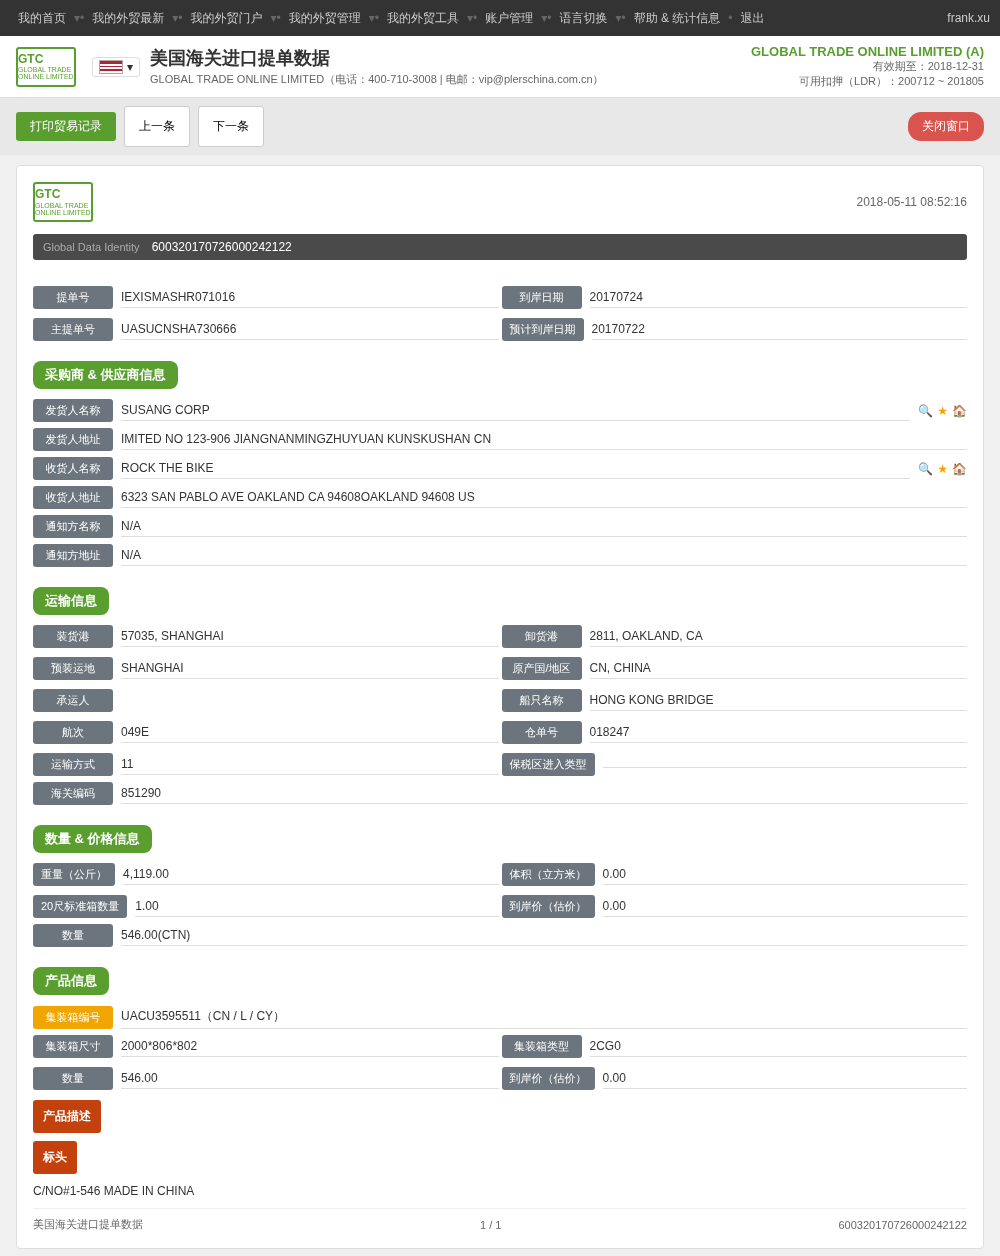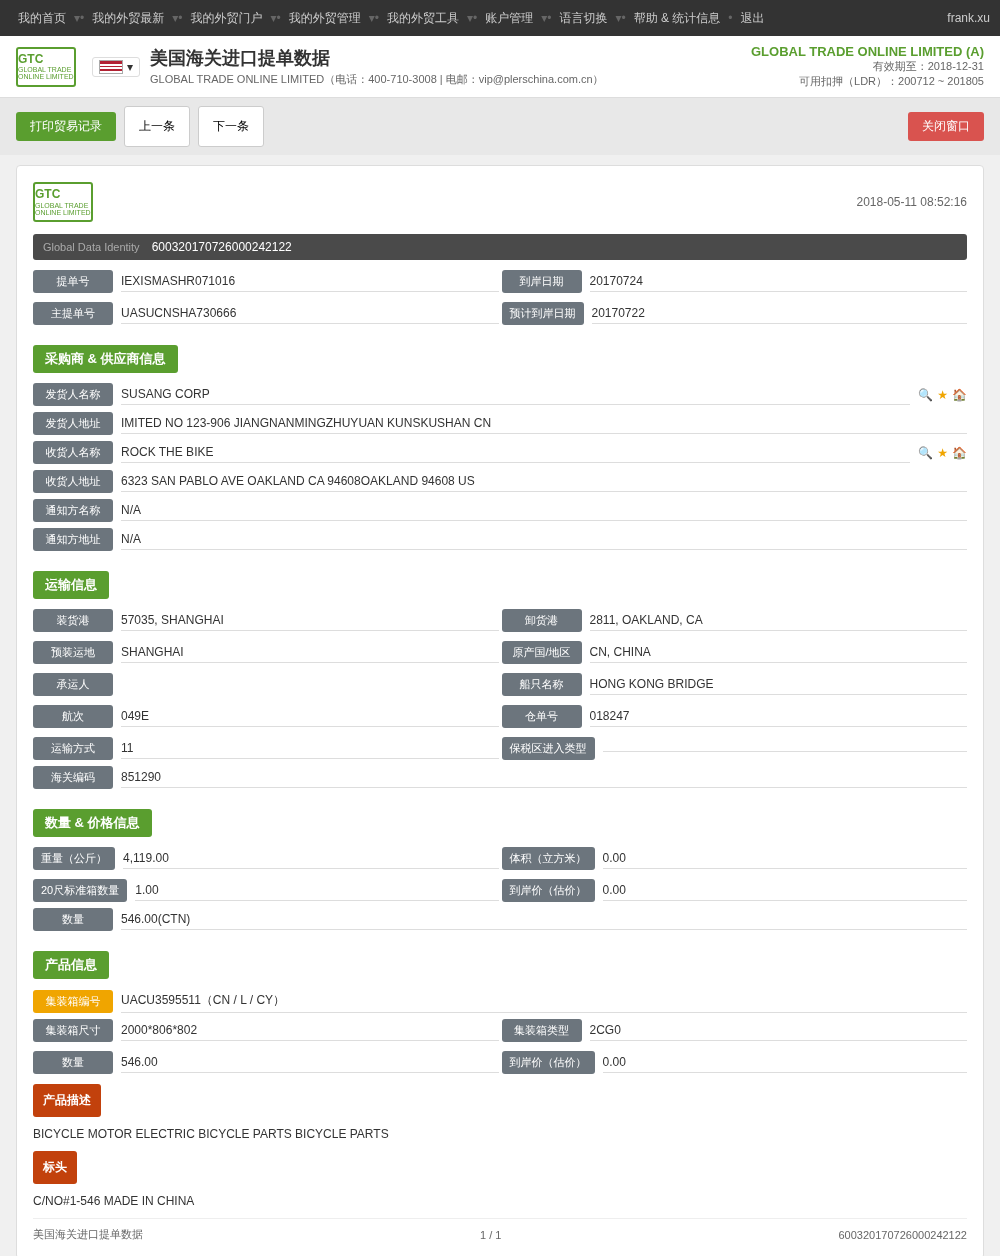--- a/index.html
+++ b/index.html
@@ -70,21 +70,21 @@
       padding: 11px 14px;
       border-radius: 3px;
       cursor: pointer;
       font-size: 12px;
     }
     .btn-close {
       background: #d9534f;
       color: #fff;
       border: none;
       padding: 6px 14px;
-      border-radius: 3px;
+      border-radius: 13px;
       cursor: pointer;
       font-size: 12px;
       margin-left: auto;
     }
 
     
     .main-content {
       padding: 10px 16px;
     }
     .record-card {
@@ -116,21 +116,21 @@
     .card-logo-text { font-size: 12px; font-weight: bold; color: #5a9e2f; line-height: 1.1; }
     .card-logo-sub { font-size: 7px; color: #5a9e2f; }
     .card-timestamp { font-size: 12px; color: #666; }
 
     
     .identity-row {
       background: #4a4a4a;
       color: #fff;
       padding: 6px 10px;
       border-radius: 3px;
-      margin-bottom: 10px;
+      margin-bottom: 26px;
       display: flex;
       align-items: center;
       gap: 12px;
     }
     .identity-label { font-size: 11px; color: #aaa; }
     .identity-value { font-size: 12px; }
 
     
     .field-row {
       display: flex;
@@ -158,21 +158,21 @@
     .field-icons { display: flex; gap: 4px; align-items: center; }
     .icon-search { color: #666; cursor: pointer; }
     .icon-star { color: #f0a500; cursor: pointer; }
     .icon-home { color: #5a9e2f; cursor: pointer; }
 
     
     .section-header {
       background: #5a9e2f;
       color: #fff;
       padding: 5px 12px;
-      border-radius: 3px;
+      border-radius: 8px;
       font-size: 13px;
       font-weight: bold;
       margin: 14px 0 10px 0;
       display: inline-block;
     }
 
     
     .field-label-orange {
       background: #f0a500;
       color: #fff;
@@ -462,21 +462,20 @@
         <span class="field-label">数量</span>
         <span class="field-value">546.00</span>
       </div>
       <div class="field-row">
         <span class="field-label">到岸价（估价）</span>
         <span class="field-value">0.00</span>
       </div>
     </div>
 
     <div class="section-header-green">产品描述</div>
-    <div class="product-desc">BICYCLE MOTOR ELECTRIC BICYCLE PARTS BICYCLE PARTS</div>
 
     <div class="field-row">
       <span class="section-header-green">标头</span>
     </div>
     <div class="product-desc">C/NO#1-546 MADE IN CHINA</div>
 
     
     <div class="card-footer-row">
       <span>美国海关进口提单数据</span>
       <span>1 / 1</span>

